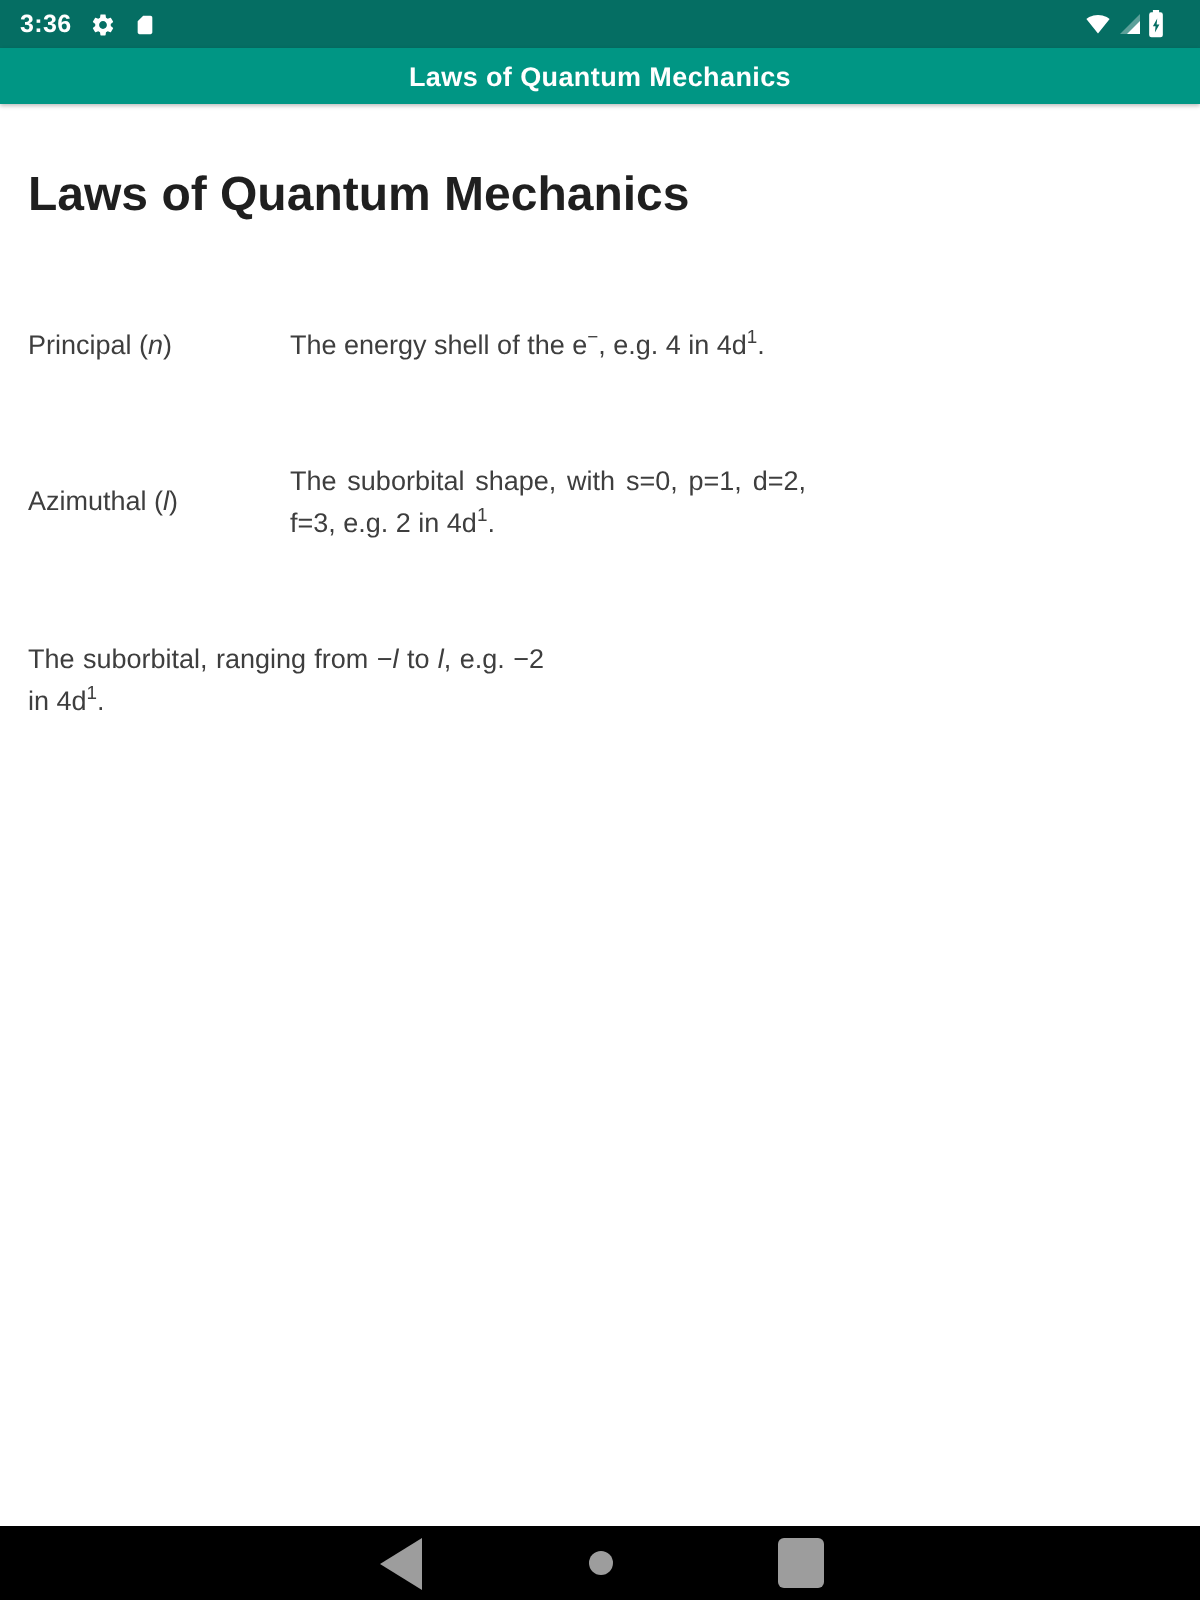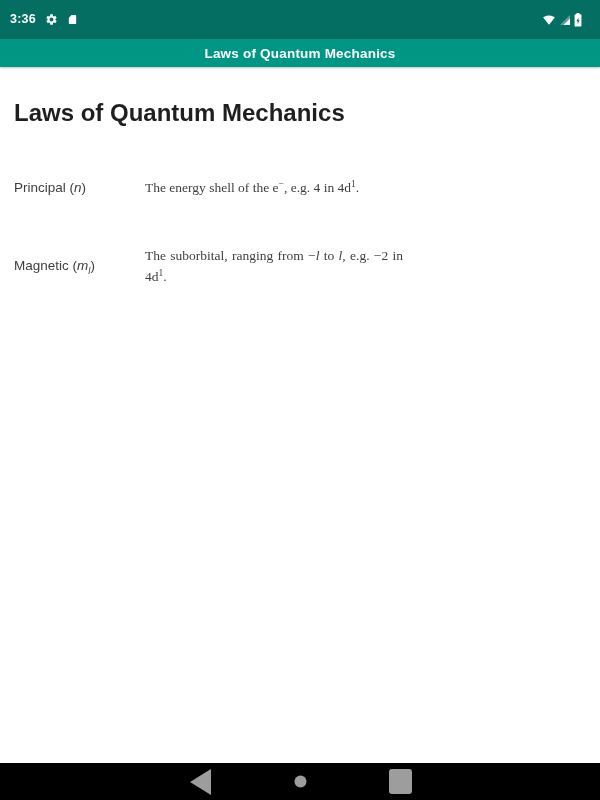--- a/index.html
+++ b/index.html
@@ -1,21 +1,21 @@
 <!DOCTYPE html>
 <html><head>
 <meta charset="utf-8">
 <style>
   html,body { margin:0; padding:0; }
   body { font-family: "Liberation Sans", sans-serif; background:#fff; }
   .screen { position:relative; width:600px; height:800px; background:#ffffff; overflow:hidden; }
 
   
   .status-bar {
-    height:39px; background:#056e63; color:#fff;
+    height:24px; background:#056e63; color:#fff;
     display:flex; align-items:center; justify-content:space-between;
     padding:0 18px 0 10px; box-sizing:border-box;
   }
   .sb-left { display:flex; align-items:center; gap:9px; }
   .sb-right { display:flex; align-items:center; gap:3px; }
   .sb-time { font-size:12.5px; font-weight:700; letter-spacing:.2px; line-height:1; }
   .sb-icon { display:block; }
 
   
   .app-bar {
@@ -27,21 +27,21 @@
 
   
   .content { padding:0 14px; }
   h1.page-title {
     margin:32px 0 0 0; font-size:24px; line-height:28px; font-weight:700;
     color:#1f1f1f; letter-spacing:0;
   }
   .rows { margin-top:50px; }
   .row { display:flex; align-items:center; margin-bottom:46px; }
   .row-label { width:131px; flex:none; font-size:13.5px; color:#3e3e3e; line-height:21.5px; }
-  .row-desc  { width:258px; flex:none; font-size:13.5px; color:#3e3e3e; line-height:21.5px; text-align:justify;font-family:Liberation Serif, serif; }
+  .row-desc  { width:258px; flex:none; font-size:13.5px; color:#3e3e3e; line-height:21.5px; text-align:justify; }
   .row-desc sup, .row-label sup { font-size:.7em; line-height:0; vertical-align:super; }
   .row-desc sub, .row-label sub { font-size:.7em; line-height:0; vertical-align:sub; }
 
   
   .nav-bar {
     position:absolute; left:0; right:0; bottom:0; height:37px; background:#000;
     display:flex; align-items:center; justify-content:center; gap:52px;
   }
   .nav-btn {
     width:48px; height:37px; display:flex; align-items:center; justify-content:center;
@@ -86,21 +86,24 @@
 
   <div class="content">
     <h1 class="page-title">Laws of Quantum Mechanics</h1>
 
     <div class="rows">
       <div class="row">
         <div class="row-label">Principal (<i>n</i>)</div>
         <div class="row-desc">The energy shell of the e<sup>−</sup>, e.g. 4 in 4d<sup>1</sup>.</div>
       </div>
       <div class="row">
-        <div class="row-label">Magnetic (<i>m</i><i><sub>l</sub></i>)</div>
+        <div class="row-label">Azimuthal (<i>l</i>)</div>
+        <div class="row-desc">The suborbital shape, with s=0, p=1, d=2, f=3, e.g. 2 in 4d<sup>1</sup>.</div>
+      </div>
+      <div class="row">
         <div class="row-desc">The suborbital, ranging from −<i>l</i> to <i>l</i>, e.g. −2 in 4d<sup>1</sup>.</div>
       </div>
       <div class="row">
       </div>
     </div>
   </div>
 
   <div class="nav-bar">
     <button class="nav-btn">
       <svg class="nav-icon" width="21" height="26" viewBox="0 0 21 26">

